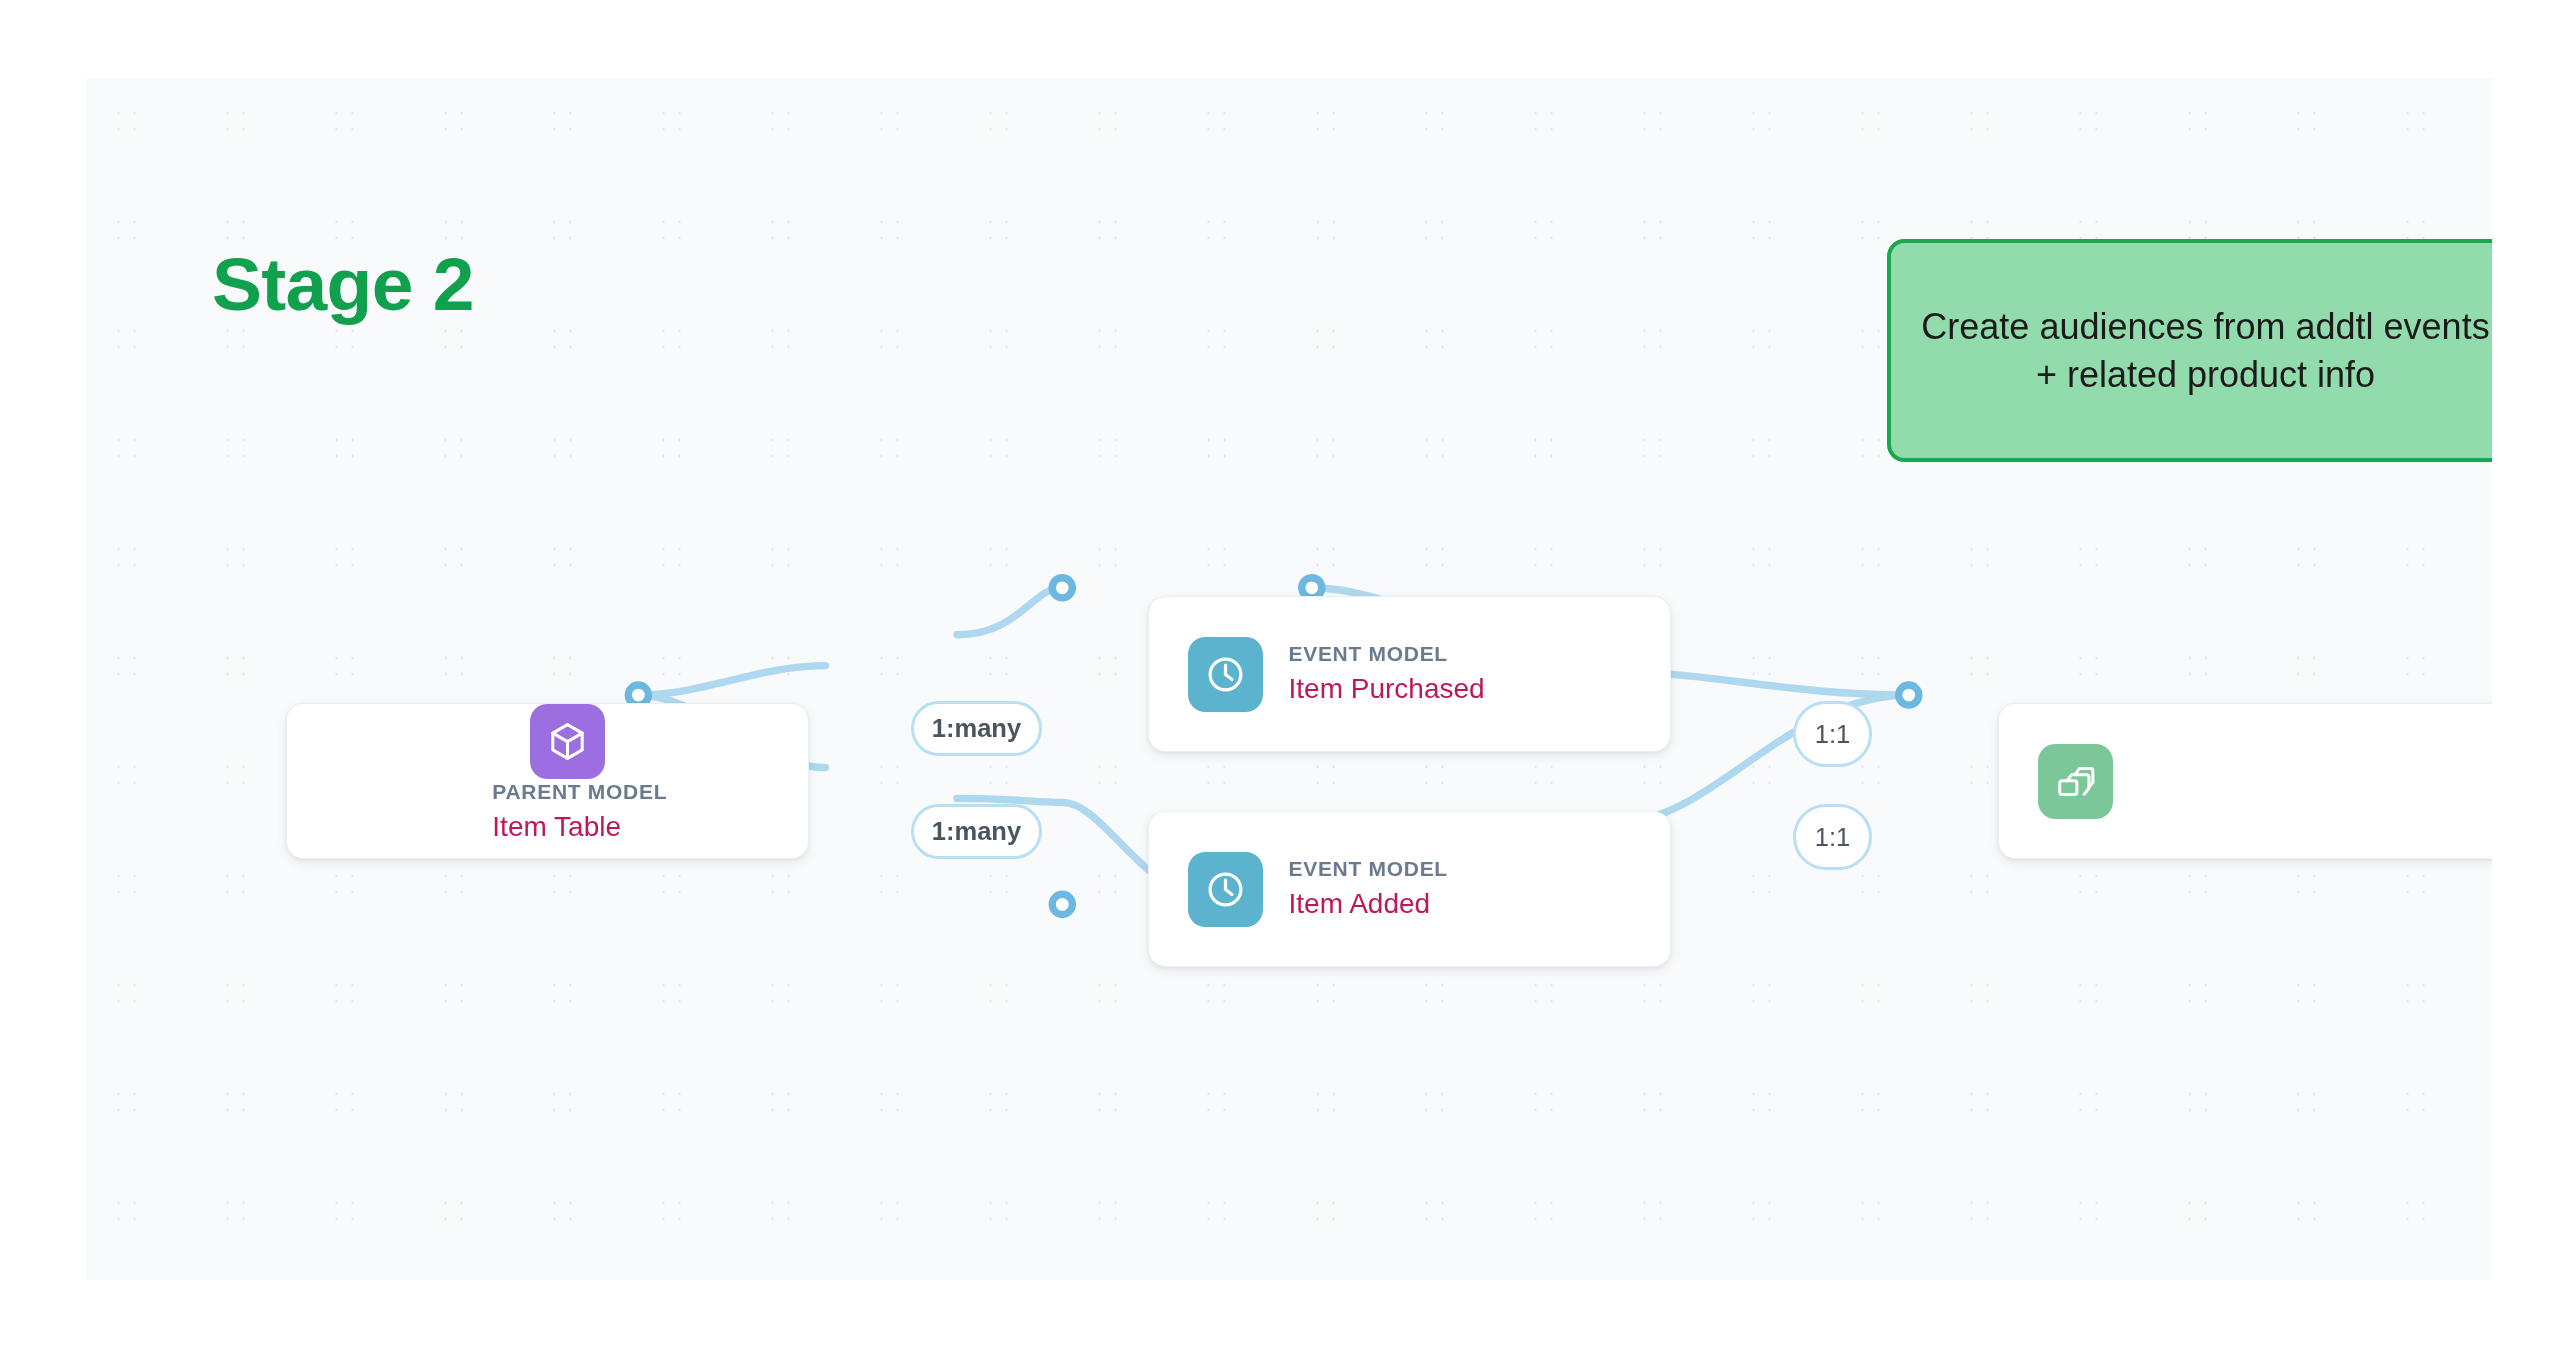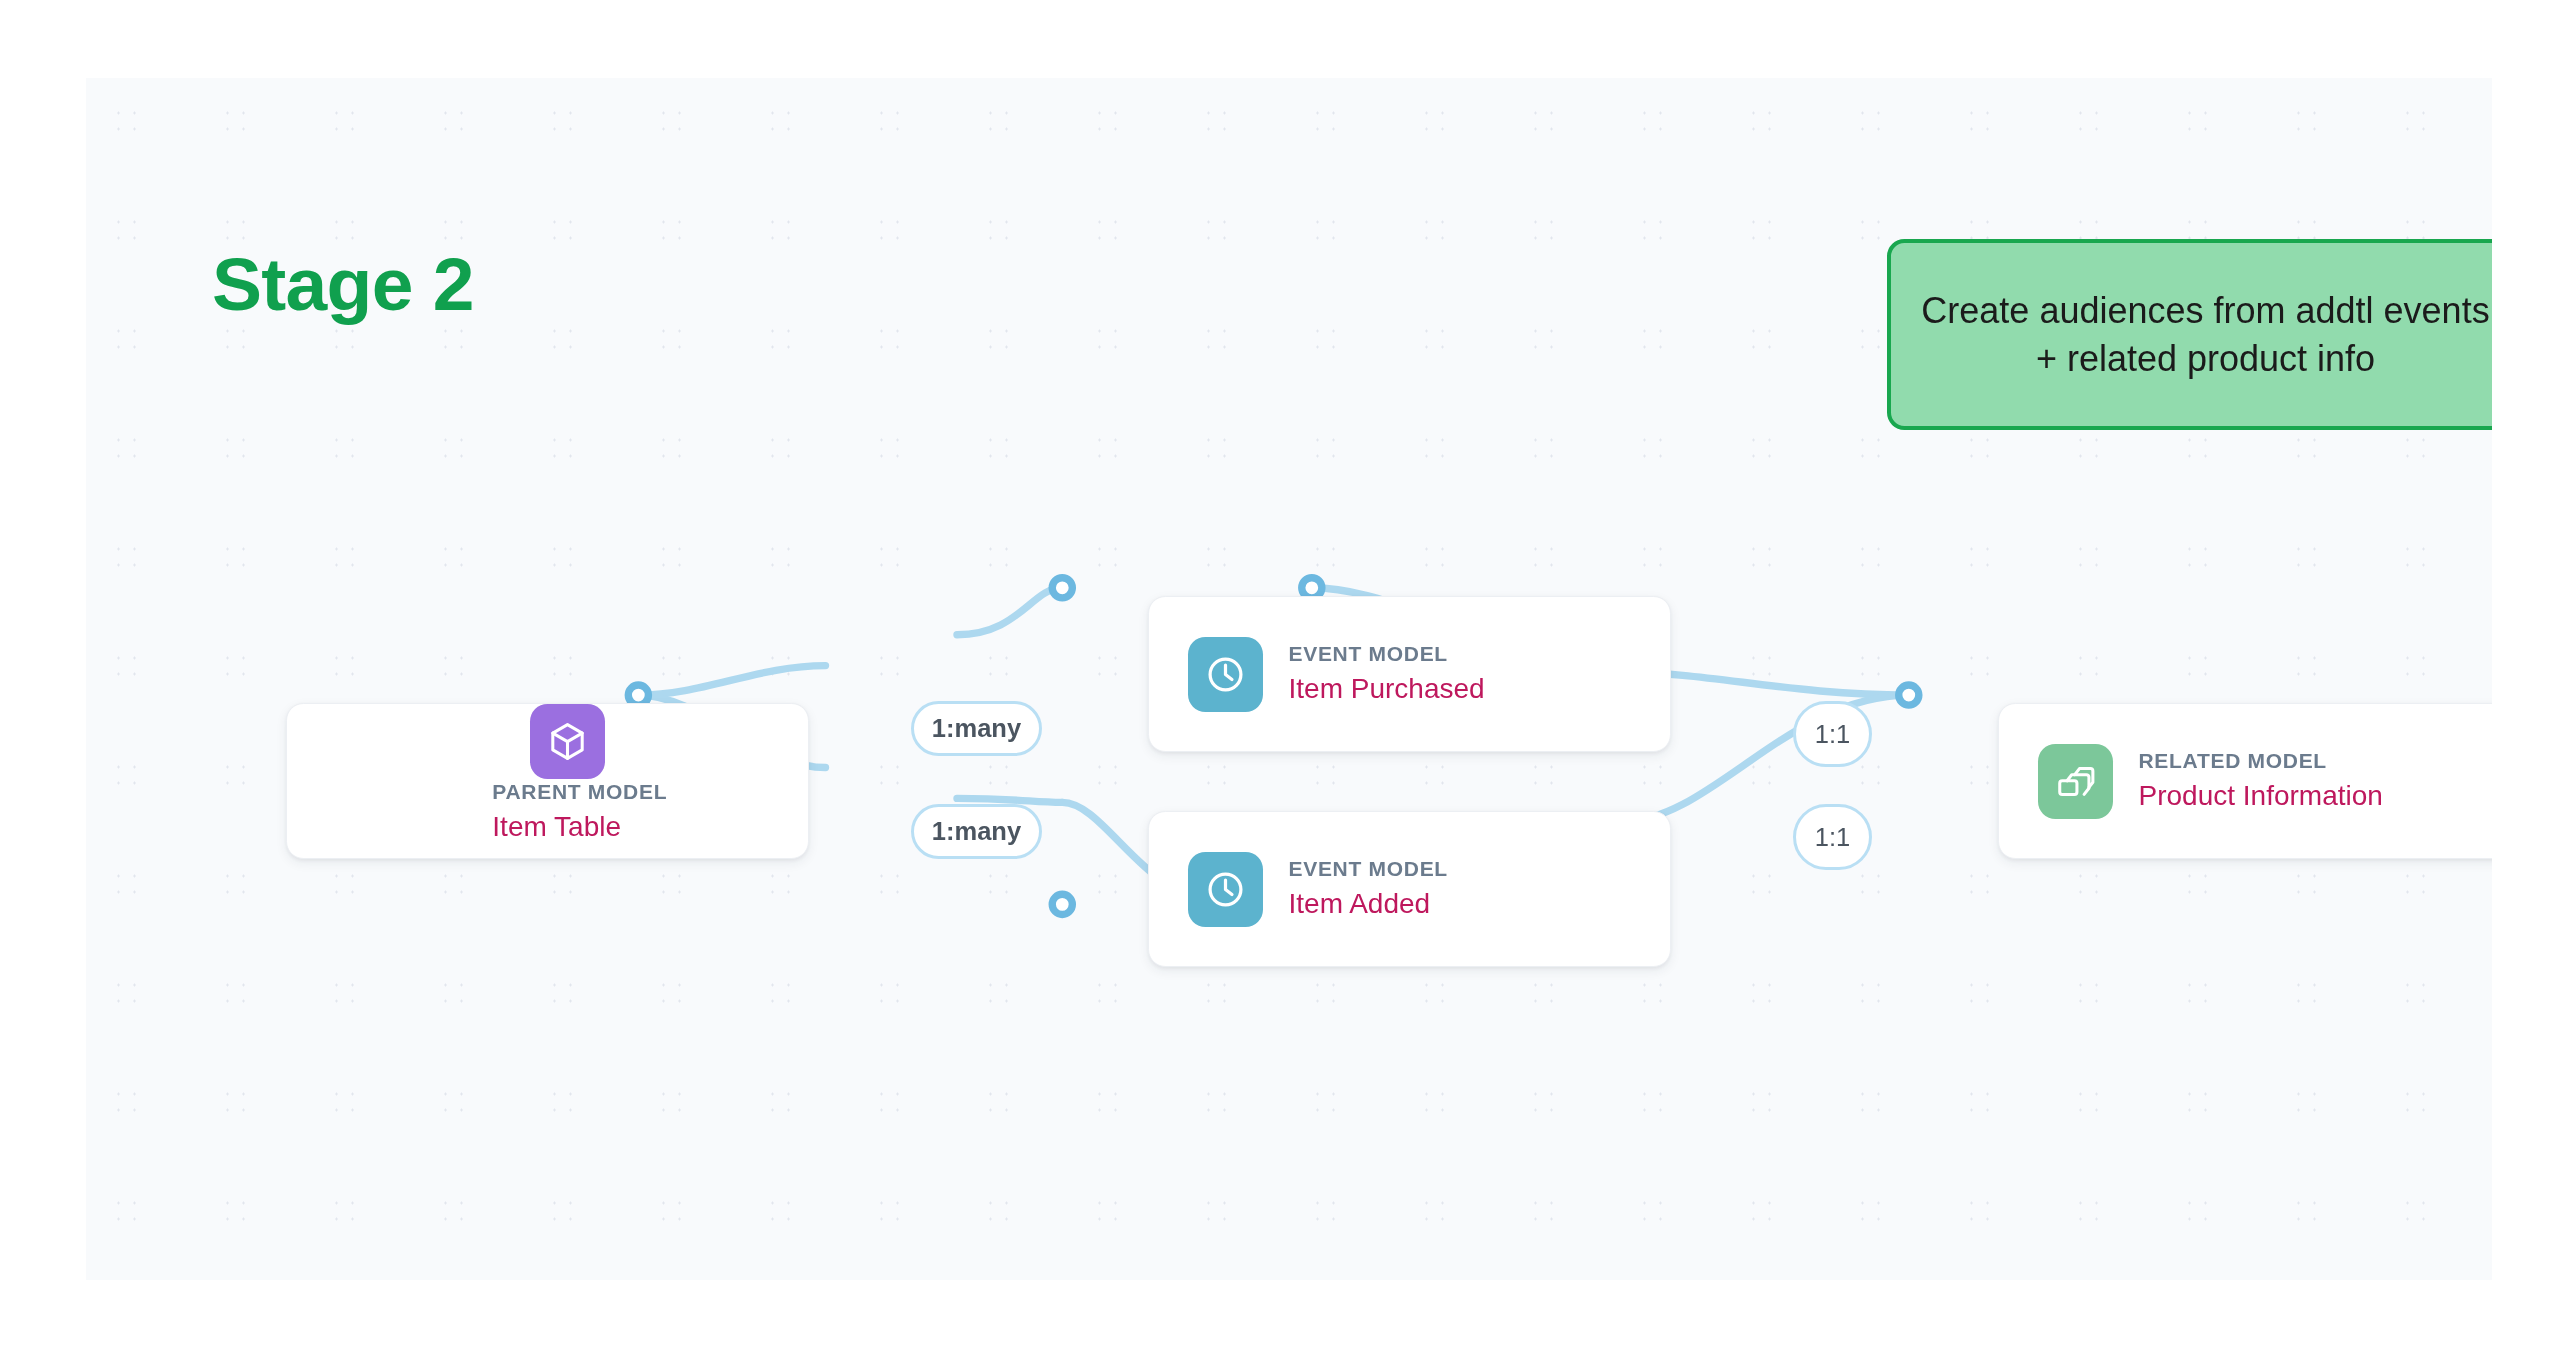--- a/index.html
+++ b/index.html
@@ -45,21 +45,21 @@
     line-height: 1;
     white-space: nowrap;
   }
 
   
   #callout {
     position: absolute;
     left: 1801px;
     top: 161px;
     width: 637px;
-    height: 191px;
+    height: 223px;
     box-sizing: border-box;
     background: #91dbad;
     border: 4px solid #19a74f;
     border-radius: 17.4px;
     display: flex;
     align-items: center;
     justify-content: center;
     text-align: center;
     padding: 0 23px;
   }
@@ -235,24 +235,20 @@
   </div>
 
   <div class="node" id="node-related">
     <div class="node-icon ic-green">
       <svg width="43" height="43" viewBox="0 0 24 24" fill="none" stroke="#ffffff" stroke-width="1.7" stroke-linecap="round" stroke-linejoin="round">
         <rect x="3.2" y="11.6" width="9.6" height="7.6" rx="1.4"></rect>
         <path d="M7.3 11.6 9.9 8.2h8.2a1.4 1.4 0 0 1 1.4 1.4v6.2l-2.7 3.4"></path>
         <path d="M11.6 8.2 14.2 4.8h6.1a1.4 1.4 0 0 1 1.4 1.4v6.2l-2.2 2.8"></path>
       </svg>
     </div>
-    <div class="node-text">
-      <div class="node-kicker">RELATED MODEL</div>
-      <div class="node-title">Product Information</div>
-    </div>
   </div>
 
   <div class="edge-badge badge-many" id="badge-many-1">1:many</div>
   <div class="edge-badge badge-many" id="badge-many-2">1:many</div>
   <div class="edge-badge badge-one" id="badge-one-1">1:1</div>
   <div class="edge-badge badge-one" id="badge-one-2">1:1</div>
 
 </div>
 
 

